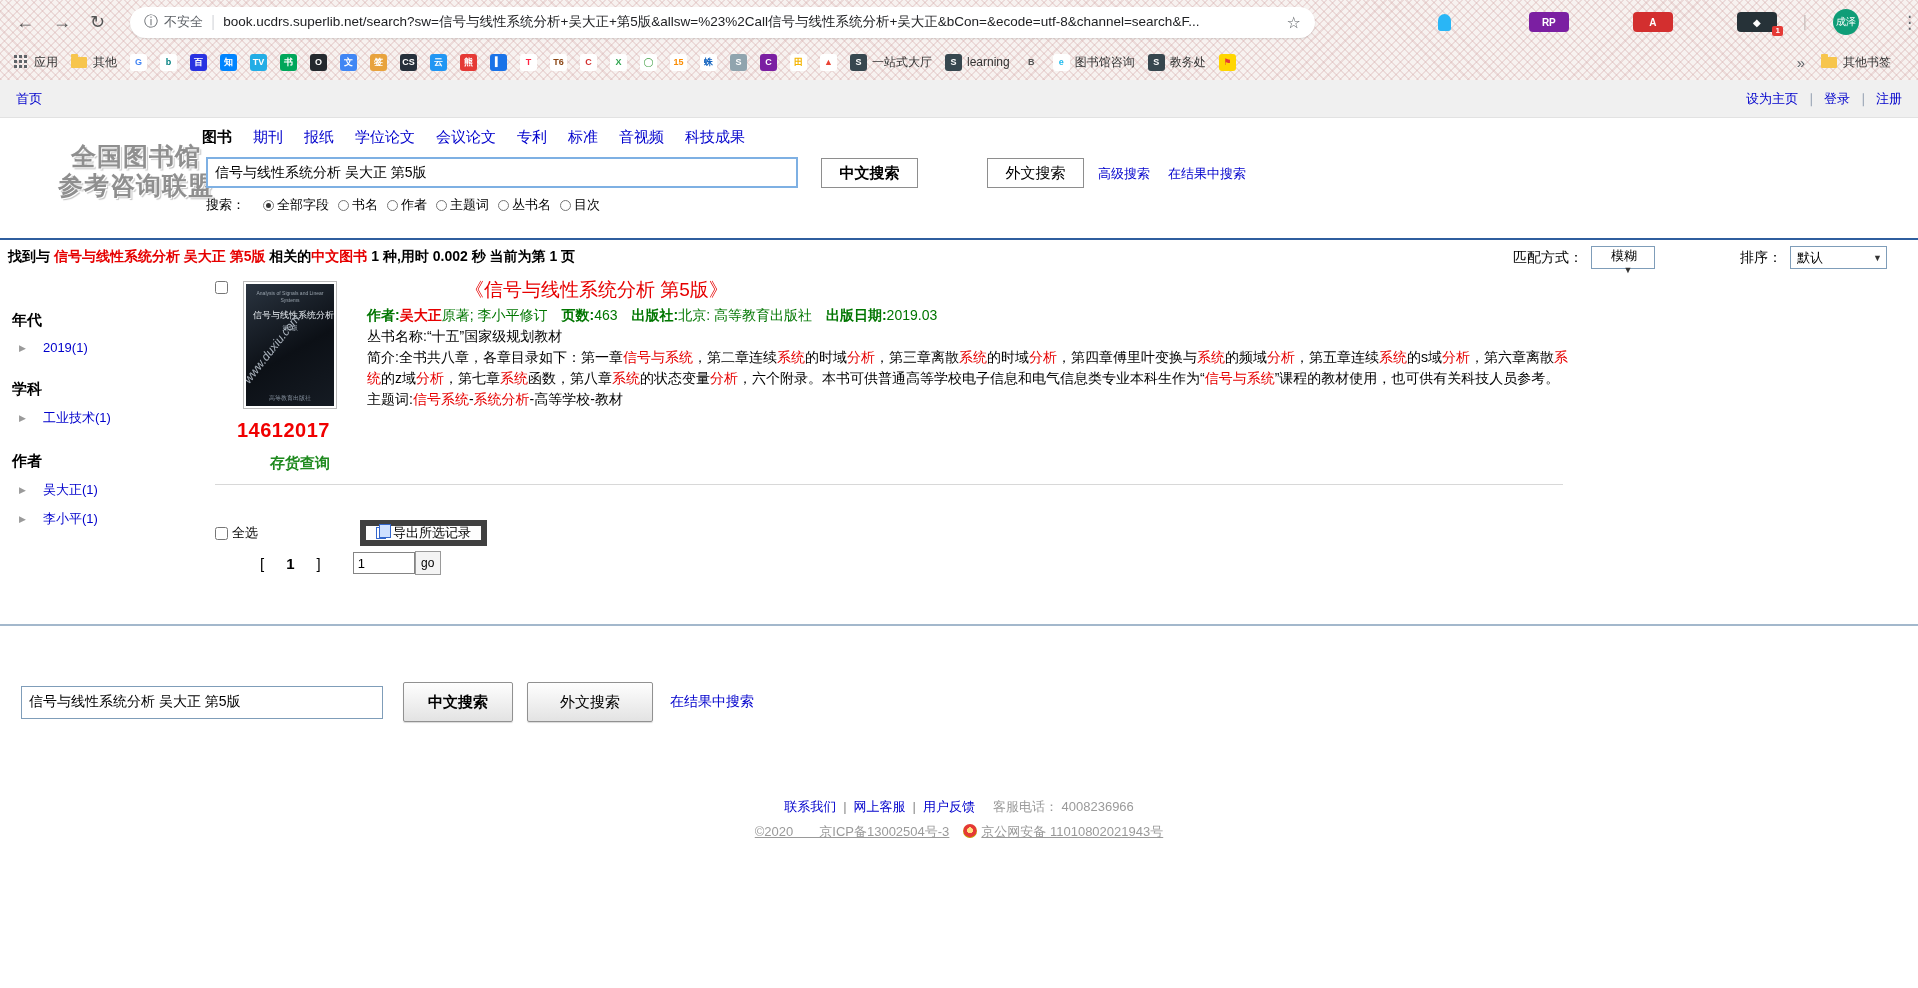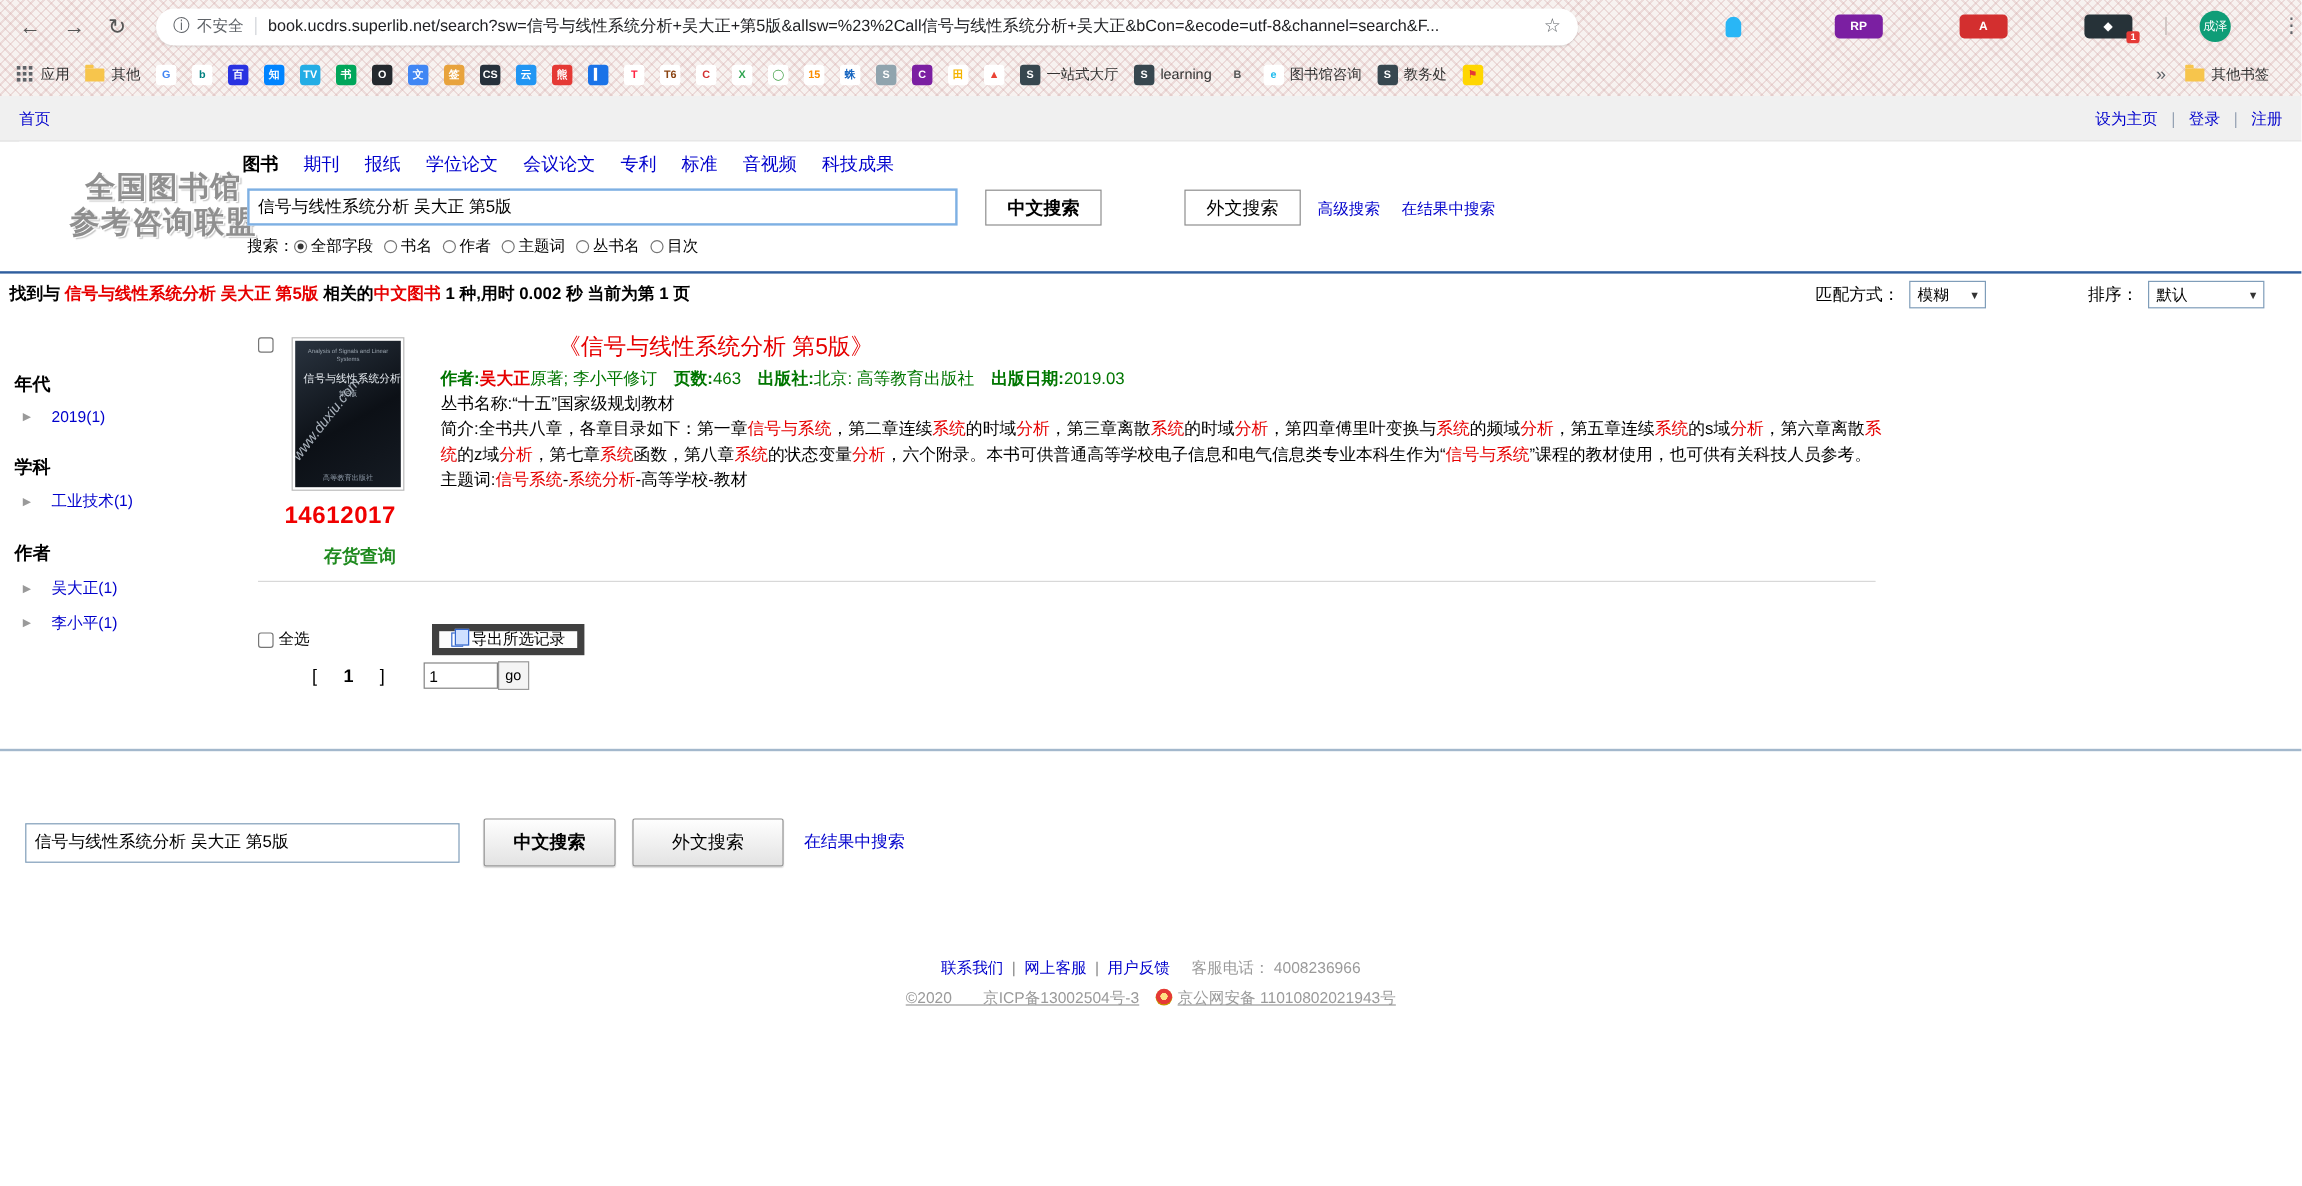--- a/index.html
+++ b/index.html
@@ -68,35 +68,35 @@
   .tab.on { color:#000; font-weight:bold; }
   .search-row { position:absolute; left:190px; top:39px; }
   .search-input { position:absolute; left:0; top:0; width:592px; height:31px; border:2px solid #7eb0e3;
     font-size:14px; padding:0 7px; font-family:inherit; color:#000; background:#fff; }
   .btn-flat { position:absolute; top:1px; height:30px; background:#fff; border:1px solid #8e8e8e;
     font-size:15px; display:flex; align-items:center; justify-content:center; cursor:pointer; font-family:inherit; }
   .btn-cn1 { left:615px; width:97px; font-weight:bold; }
   .btn-fr1 { left:781px; width:97px; }
   .adv-link { position:absolute; left:892px; top:8px; font-size:13px; color:#0000cc; cursor:pointer; white-space:nowrap; }
   .within-link { position:absolute; left:962px; top:8px; font-size:13px; color:#0000cc; cursor:pointer; white-space:nowrap; }
-  .radio-row { position:absolute; left:190px; top:78px; display:flex; align-items:center; font-size:13px; }
+  .radio-row { position:absolute; left:190px; top:78px; display:flex; align-items:center; font-size:13px;gap:18px; }
   .radio-opt { display:flex; align-items:center; margin-right:9px; cursor:pointer; }
   .rd { width:11px; height:11px; border:1px solid #767676; border-radius:50%; background:#fff; margin-right:3px; position:relative; }
   .rd.on::after { content:''; position:absolute; left:2px; top:2px; width:5px; height:5px; border-radius:50%; background:#333; }
 
   
-  .results-bar { position:absolute; left:0; top:226px; width:100%; height:36px; border-top:2px solid #2f5e9e; }
+  .results-bar { position:absolute; left:0; top:238px; width:100%; height:36px; border-top:2px solid #2f5e9e; }
   .summary { position:absolute; left:8px; top:8px; font-size:14px; font-weight:bold; white-space:nowrap; }
   .match-box, .sort-box { position:absolute; top:6px; display:flex; align-items:center; font-size:14px; }
   .match-box { left:1513px; }
   .sort-box { left:1740px; }
   .sel { display:inline-flex; align-items:center; justify-content:space-between; border:1px solid #7f9db9;
     background:#fff; height:23px; padding:0 4px 0 6px; font-size:13px; margin-left:8px; cursor:pointer; }
   .sel .car { font-size:9px; color:#333; margin-left:8px; }
-  .sel-match { width:64px; } .sel-sort { width:97px; }
+  .sel-match { width:64px;flex-direction:column; } .sel-sort { width:97px; }
 
   
   .sidebar { position:absolute; left:12px; top:286px; width:195px; }
   .sb-title { font-size:15px; font-weight:bold; margin-bottom:10px;margin-top:25px; }
   .sb-sec { margin-bottom:13px; }
   .sb-row { display:flex; align-items:center; margin-bottom:11px; cursor:pointer; }
   .sb-arrow { color:#9a9a9a; font-size:9px; margin:0 17px 0 7px; }
   .sb-link { color:#0000cc; font-size:13px; }
 
   

